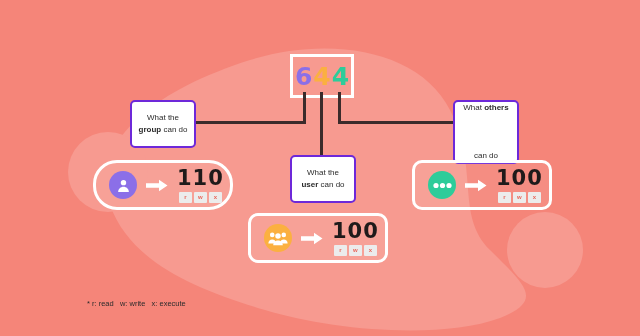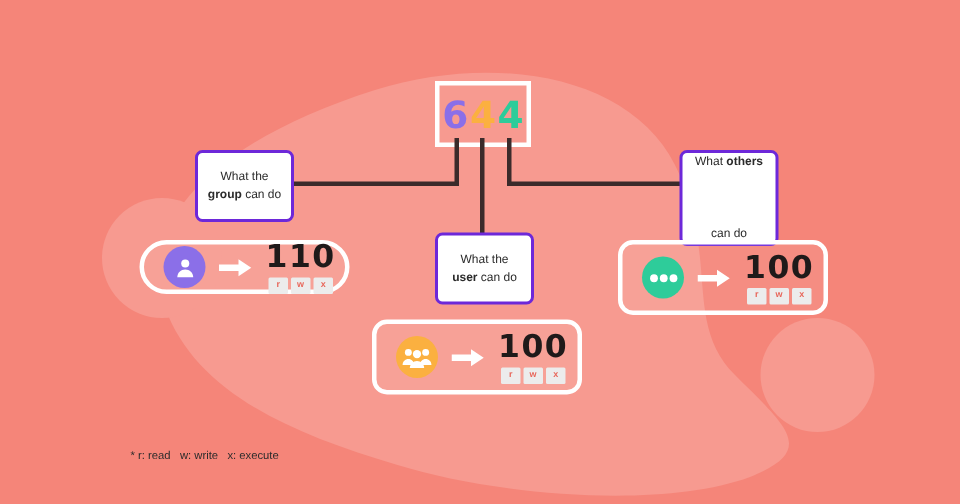--- a/index.html
+++ b/index.html
@@ -80,21 +80,21 @@
   .perm-card {
     position: absolute;
     border: 3px solid #FFFFFF;
     border-radius: 10px;
     box-sizing: border-box;
     background: rgba(255,255,255,0.07);
     display: flex;
     align-items: center;
     z-index: 3;
   }
-  #card-user  { left: 93px;  top: 160px; width: 140px; height: 36px; padding-left: 13px; border-radius: 24px; }
+  #card-user  { left: 93px;  top: 160px; width: 140px; height: 50px; padding-left: 13px; border-radius: 24px; }
   #card-other { left: 412px; top: 160px; width: 140px; height: 50px; padding-left: 13px; }
   #card-group { left: 248px; top: 213px; width: 140px; height: 50px; padding-left: 13px; }
 
   .avatar {
     width: 28px;
     height: 28px;
     border-radius: 50%;
     flex: 0 0 auto;
     display: flex;
     align-items: center;

